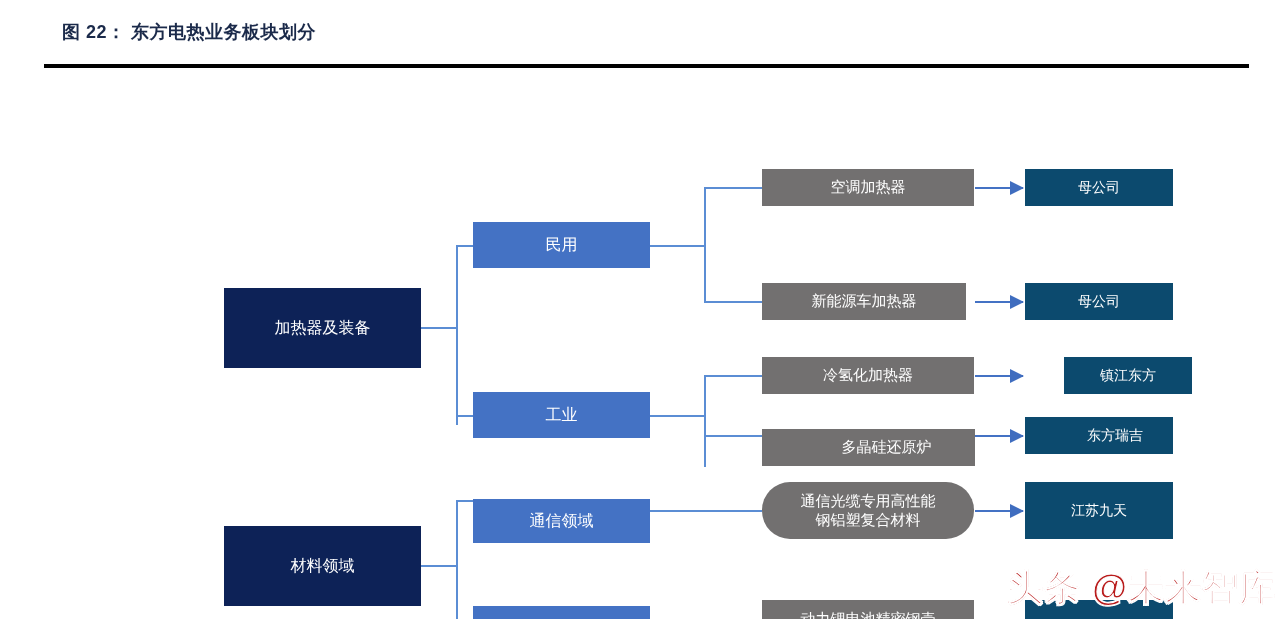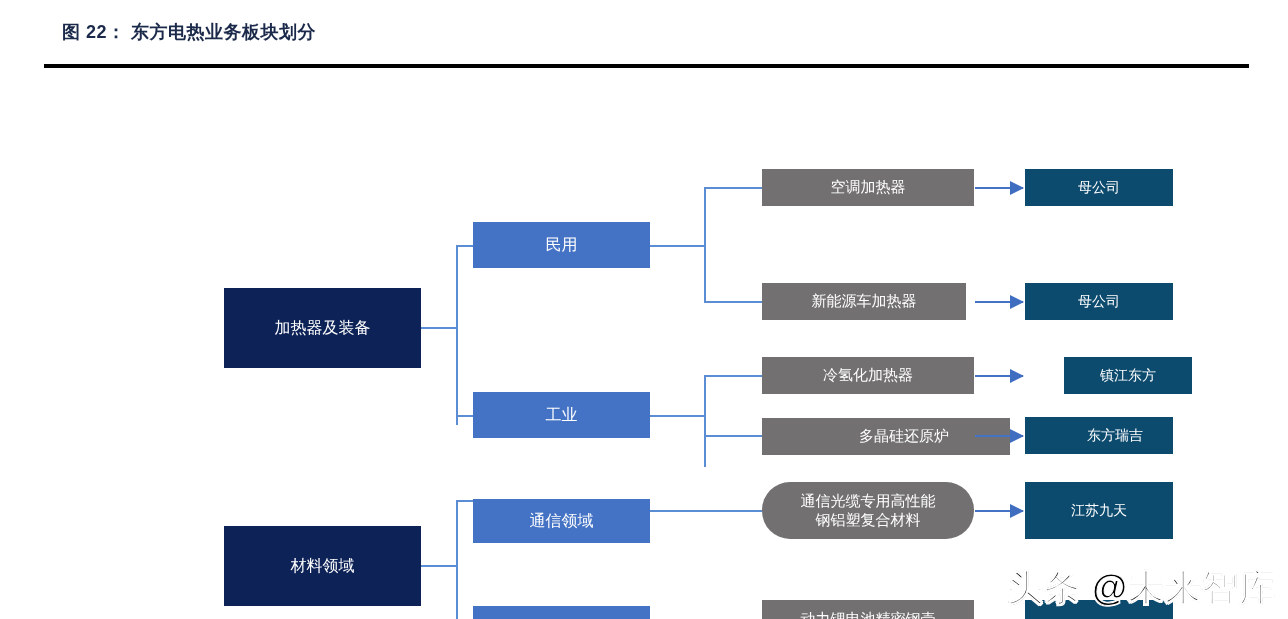--- a/index.html
+++ b/index.html
@@ -105,21 +105,21 @@
     border-bottom: 7px solid transparent;
   }
 
   
   #watermark {
     position: absolute;
     right: 12px;
     bottom: 6px;
     font-size: 36px;
     font-weight: bold;
-    color: #000000;
+    color: #b91c1c;
     letter-spacing: 1px;
     white-space: nowrap;
     -webkit-text-stroke: 1px #ffffff;
     text-shadow:
       1px 1px 0 #ffffff, -1px -1px 0 #ffffff,
       1px -1px 0 #ffffff, -1px 1px 0 #ffffff;
   }
 </style>
 </head>
 <body>
@@ -175,21 +175,21 @@
   <div class="conn h" style="left:704px; top:365px; width:59px;"></div>
 
   <div class="node leaf" style="left:762px; top:287px; width:212px; height:37px;">
     <span>冷氢化加热器</span>
   </div>
   <div class="arrow" style="left:975px; top:305px; width:48px;"></div>
   <div class="node owner" style="left:1025px; top:287px; width:128px; height:37px;margin-left:39px;">
     <span>镇江东方</span>
   </div>
 
-  <div class="node leaf" style="left:762px; top:348px; width:248px; height:37px;padding-left:36px;">
+  <div class="node leaf" style="left:762px; top:359px; width:213px; height:37px;padding-left:36px;">
     <span>多晶硅还原炉</span>
   </div>
   <div class="arrow" style="left:975px; top:365px; width:48px;"></div>
   <div class="node owner" style="left:1025px; top:347px; width:148px; height:37px;padding-left:32px;">
     <span>东方瑞吉</span>
   </div>
 
   <div class="node root" style="left:224px; top:456px; width:197px; height:80px;">
     <span>材料领域</span>
   </div>

